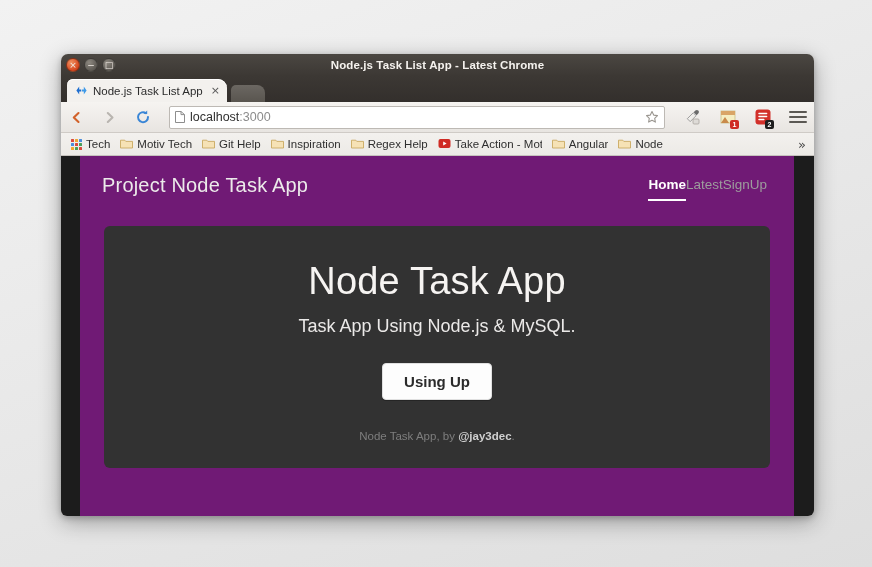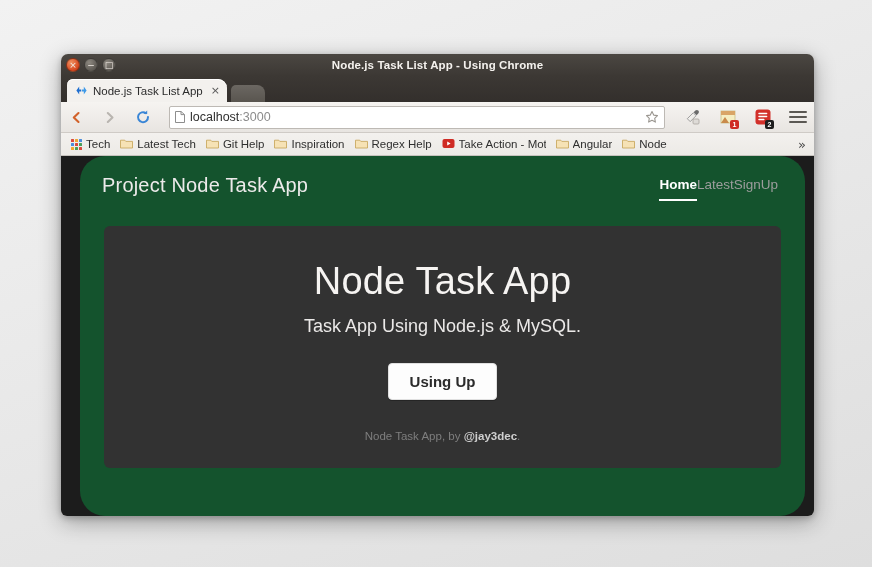--- a/index.html
+++ b/index.html
@@ -238,24 +238,23 @@
   
   .viewport {
     flex: 1 1 auto;
     background: #1c1c1c;
     position: relative;
     overflow: hidden;
   }
   .page {
     position: absolute;
     inset: 0;
-    background: #14532d;
-    margin: 0 9px 0 19px;
+    background: #701a75;
+    margin: 0 20px 0 19px;
     color: #fff;
-    border-radius: 25px;
   }
   .page-navbar {
     height: 58px;
     display: flex;
     align-items: center;
     justify-content: space-between;
     padding: 0 27px 0 22px;
     box-sizing: border-box;
   }
   .brand {
@@ -340,21 +339,21 @@
       <div class="wbtn close">
           <span>×</span>
         </div>
       <div class="wbtn min">
           <span>−</span>
         </div>
       <div class="wbtn max">
           <span>□</span>
         </div>
     </div>
-    <div class="wtitle">Node.js Task List App - Using Chrome</div>
+    <div class="wtitle">Node.js Task List App - Latest Chrome</div>
   </div>
 
   <div class="tabstrip">
     <div class="tab">
       <span class="tab-favicon">
         <svg width="13" height="13" viewBox="0 0 13 13">
           <path d="M4.2 2.6 L1.4 6.5 L4.2 10.4 L4.2 7.6 L6.2 7.6 L6.2 5.4 L4.2 5.4 Z" fill="#1f6fd0"></path>
           <path d="M8.8 2.6 L11.6 6.5 L8.8 10.4 L8.8 7.6 L6.9 7.6 L6.9 5.4 L8.8 5.4 Z" fill="#3f9ae8"></path>
         </svg>
       </span>
@@ -444,21 +443,21 @@
       </span>
       <span class="bm-label">Tech</span>
     </div>
 
     <div class="bm">
       <span>
         <svg width="13" height="11" viewBox="0 0 13 11">
             <path d="M0.5 2.2 h4.3 l1 1.2 h6.7 v6.6 h-12 Z" fill="#f6e2b5" stroke="#c9a961" stroke-width="0.9"></path>
           </svg>
       </span>
-      <span class="bm-label">Latest Tech</span>
+      <span class="bm-label">Motiv Tech</span>
     </div>
 
     <div class="bm">
       <span>
         <svg width="13" height="11" viewBox="0 0 13 11">
             <path d="M0.5 2.2 h4.3 l1 1.2 h6.7 v6.6 h-12 Z" fill="#f6e2b5" stroke="#c9a961" stroke-width="0.9"></path>
           </svg>
       </span>
       <span class="bm-label">Git Help</span>
     </div>

